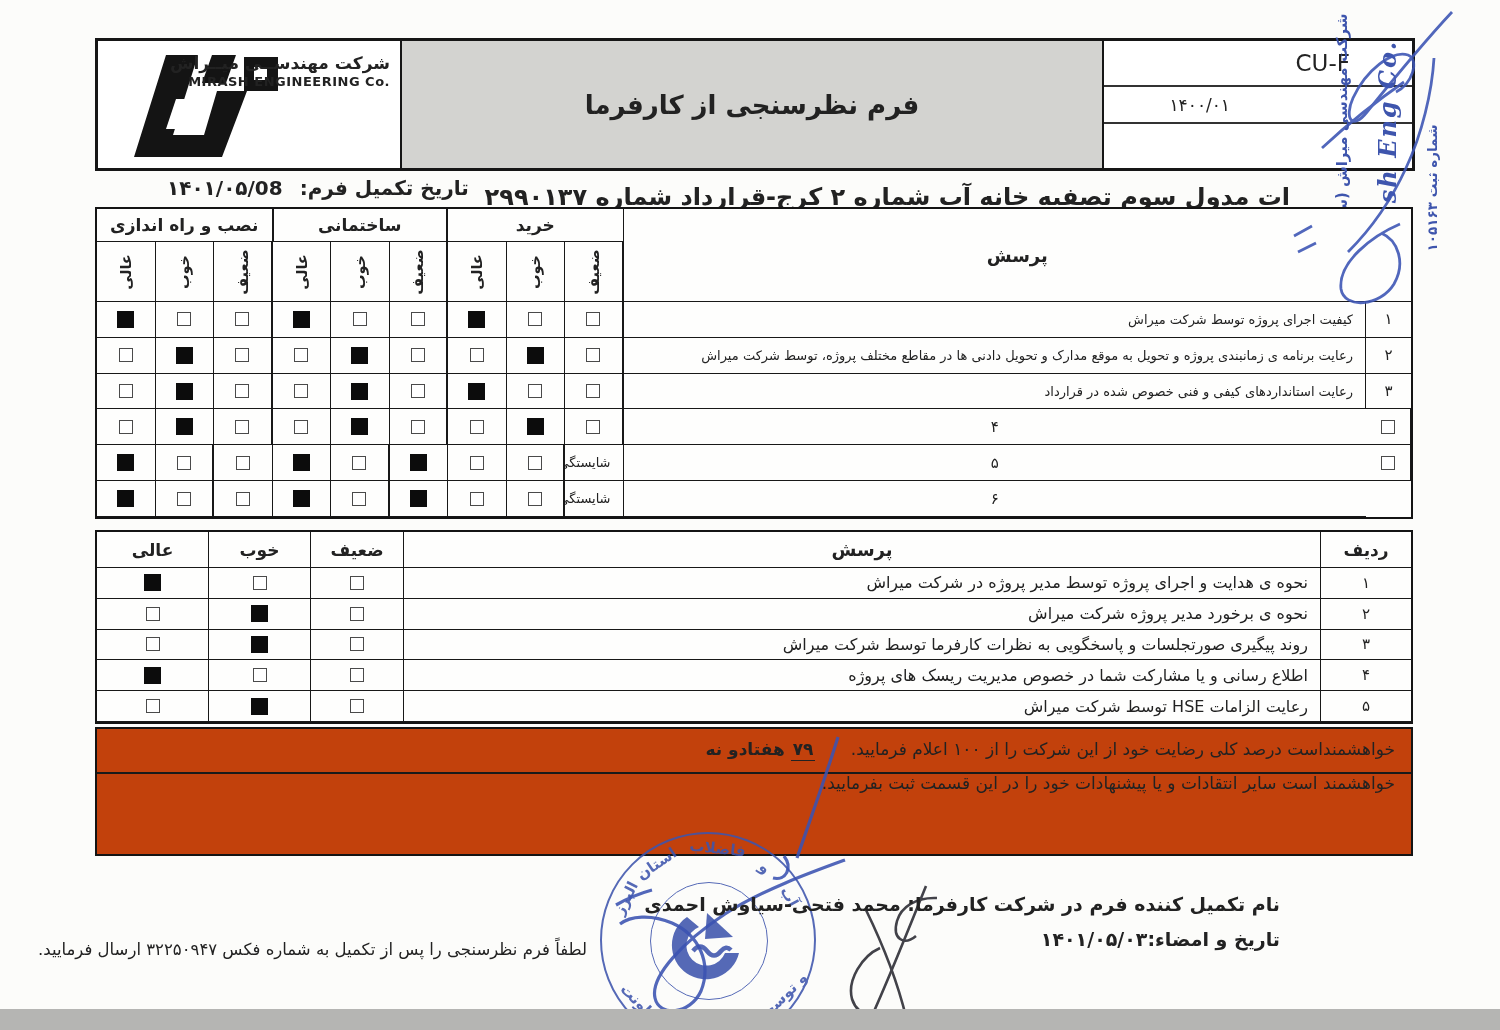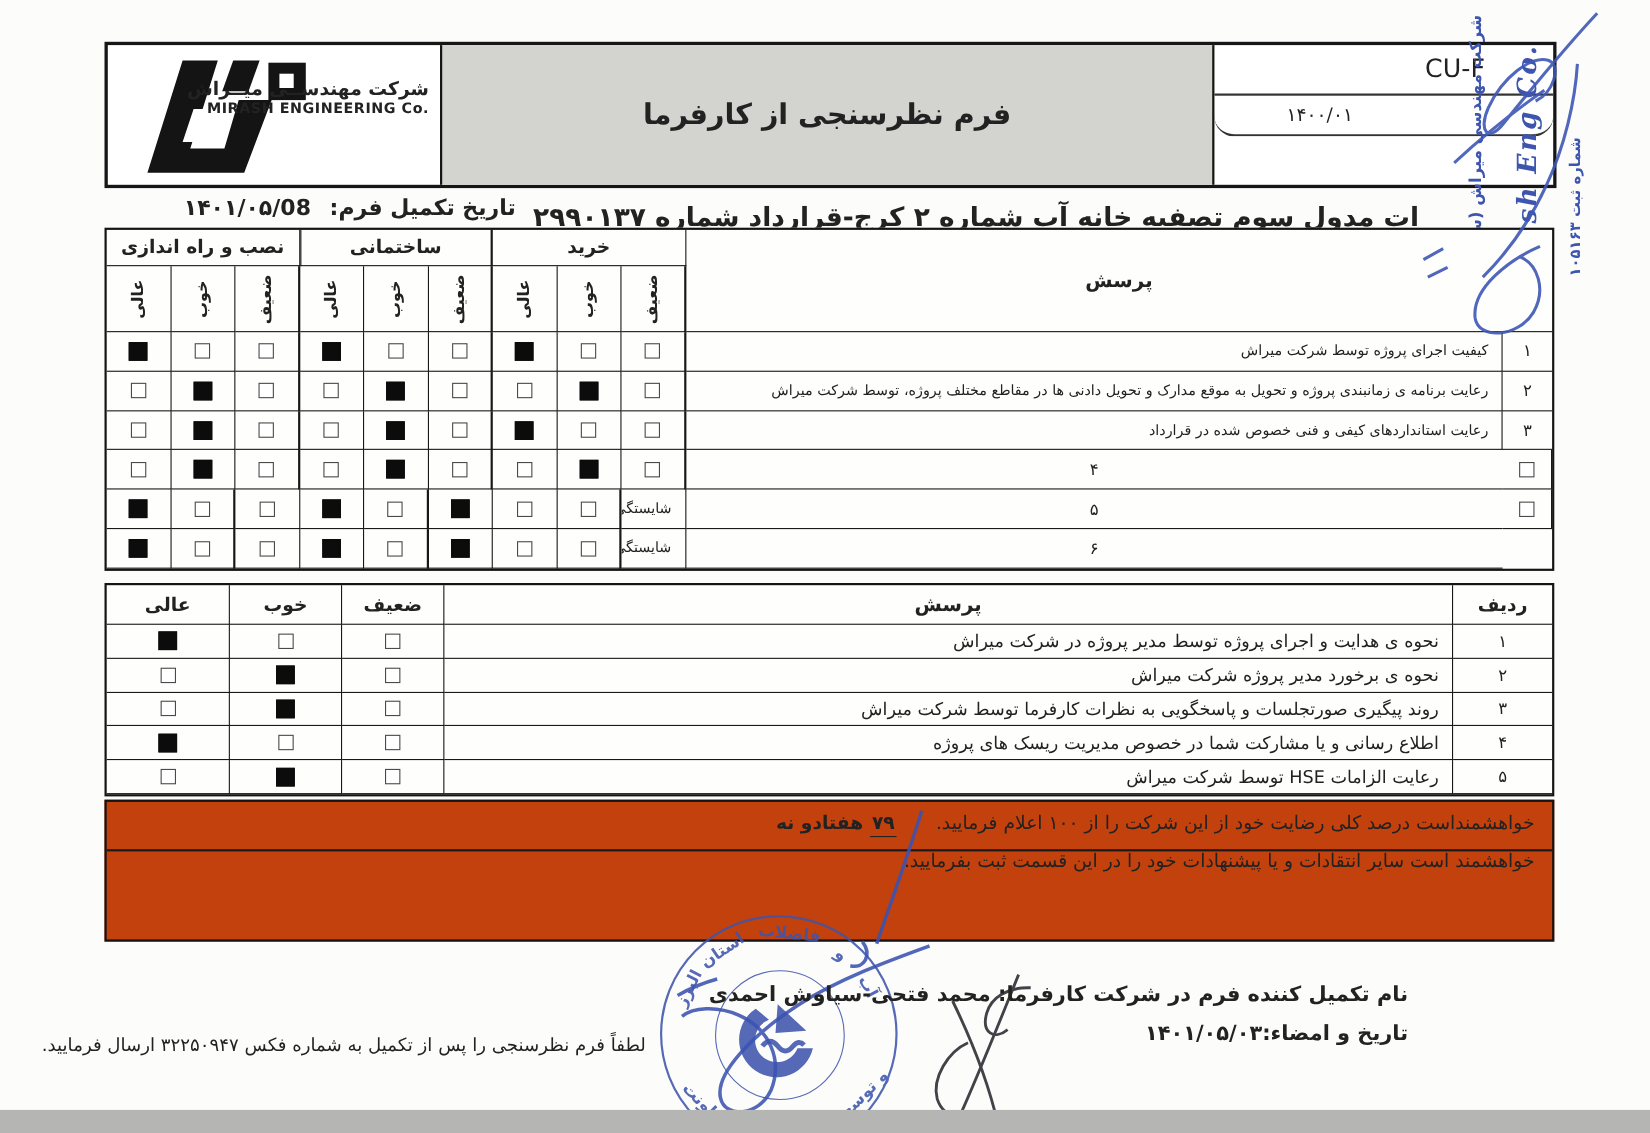--- a/index.html
+++ b/index.html
@@ -5,30 +5,30 @@
   html,body{margin:0;padding:0;background:#e9e9e7;}
   #page{position:relative;width:1500px;height:1030px;background:#fcfcfa;overflow:hidden;
         font-family:"DejaVu Sans",sans-serif;color:#222;}
   .rtl{direction:rtl;}
   
   .hdr-box{position:absolute;left:95px;top:38px;width:1314px;height:127px;border:3px solid #161616;
            display:flex;background:#fff;}
   .hdr-logo{width:302px;position:relative;}
   .hdr-logo svg{position:absolute;left:18px;top:8px;}
   .co-names{position:absolute;right:10px;top:12px;text-align:right;line-height:1.25;}
-  .co-fa{font-size:17px;font-weight:bold;margin-top:18px;}
+  .co-fa{font-size:17px;font-weight:bold;}
   .co-en{font-size:13px;font-weight:bold;letter-spacing:.5px;}
   .hdr-title{width:700px;background:#d3d3d0;border-left:2.5px solid #161616;border-right:2.5px solid #161616;
              display:flex;align-items:center;justify-content:center;}
   .hdr-title span{font-size:26px;font-weight:bold;}
   .hdr-codes{flex:1;display:flex;flex-direction:column;}
   .code-row1{height:44px;border-bottom:2px solid #333;display:flex;align-items:center;justify-content:flex-end;
              padding-right:62px;font-size:23px;}
   .code-row2{height:35px;border-bottom:2px solid #333;display:flex;align-items:center;justify-content:flex-end;
-             padding-right:182px;font-size:17px;border-radius:18px;}
+             padding-right:182px;font-size:17px;}
   
   .fill-date{position:absolute;left:167px;top:176px;font-size:20px;font-weight:bold;direction:rtl;}
   .fill-date b{margin-right:10px;}
   .contract{position:absolute;right:210px;top:183px;font-size:24px;font-weight:bold;direction:rtl;white-space:nowrap;}
   
   .grid{position:absolute;left:95px;border:2.5px solid #141414;display:grid;background:#fefefd;}
   .t1{top:207px;width:1314px;height:308px;
       grid-template-columns:repeat(9,58.5px) 1fr 45px;
       grid-template-rows:33px 60px repeat(6,1fr);}
   .t2{top:530px;width:1314px;height:190px;

